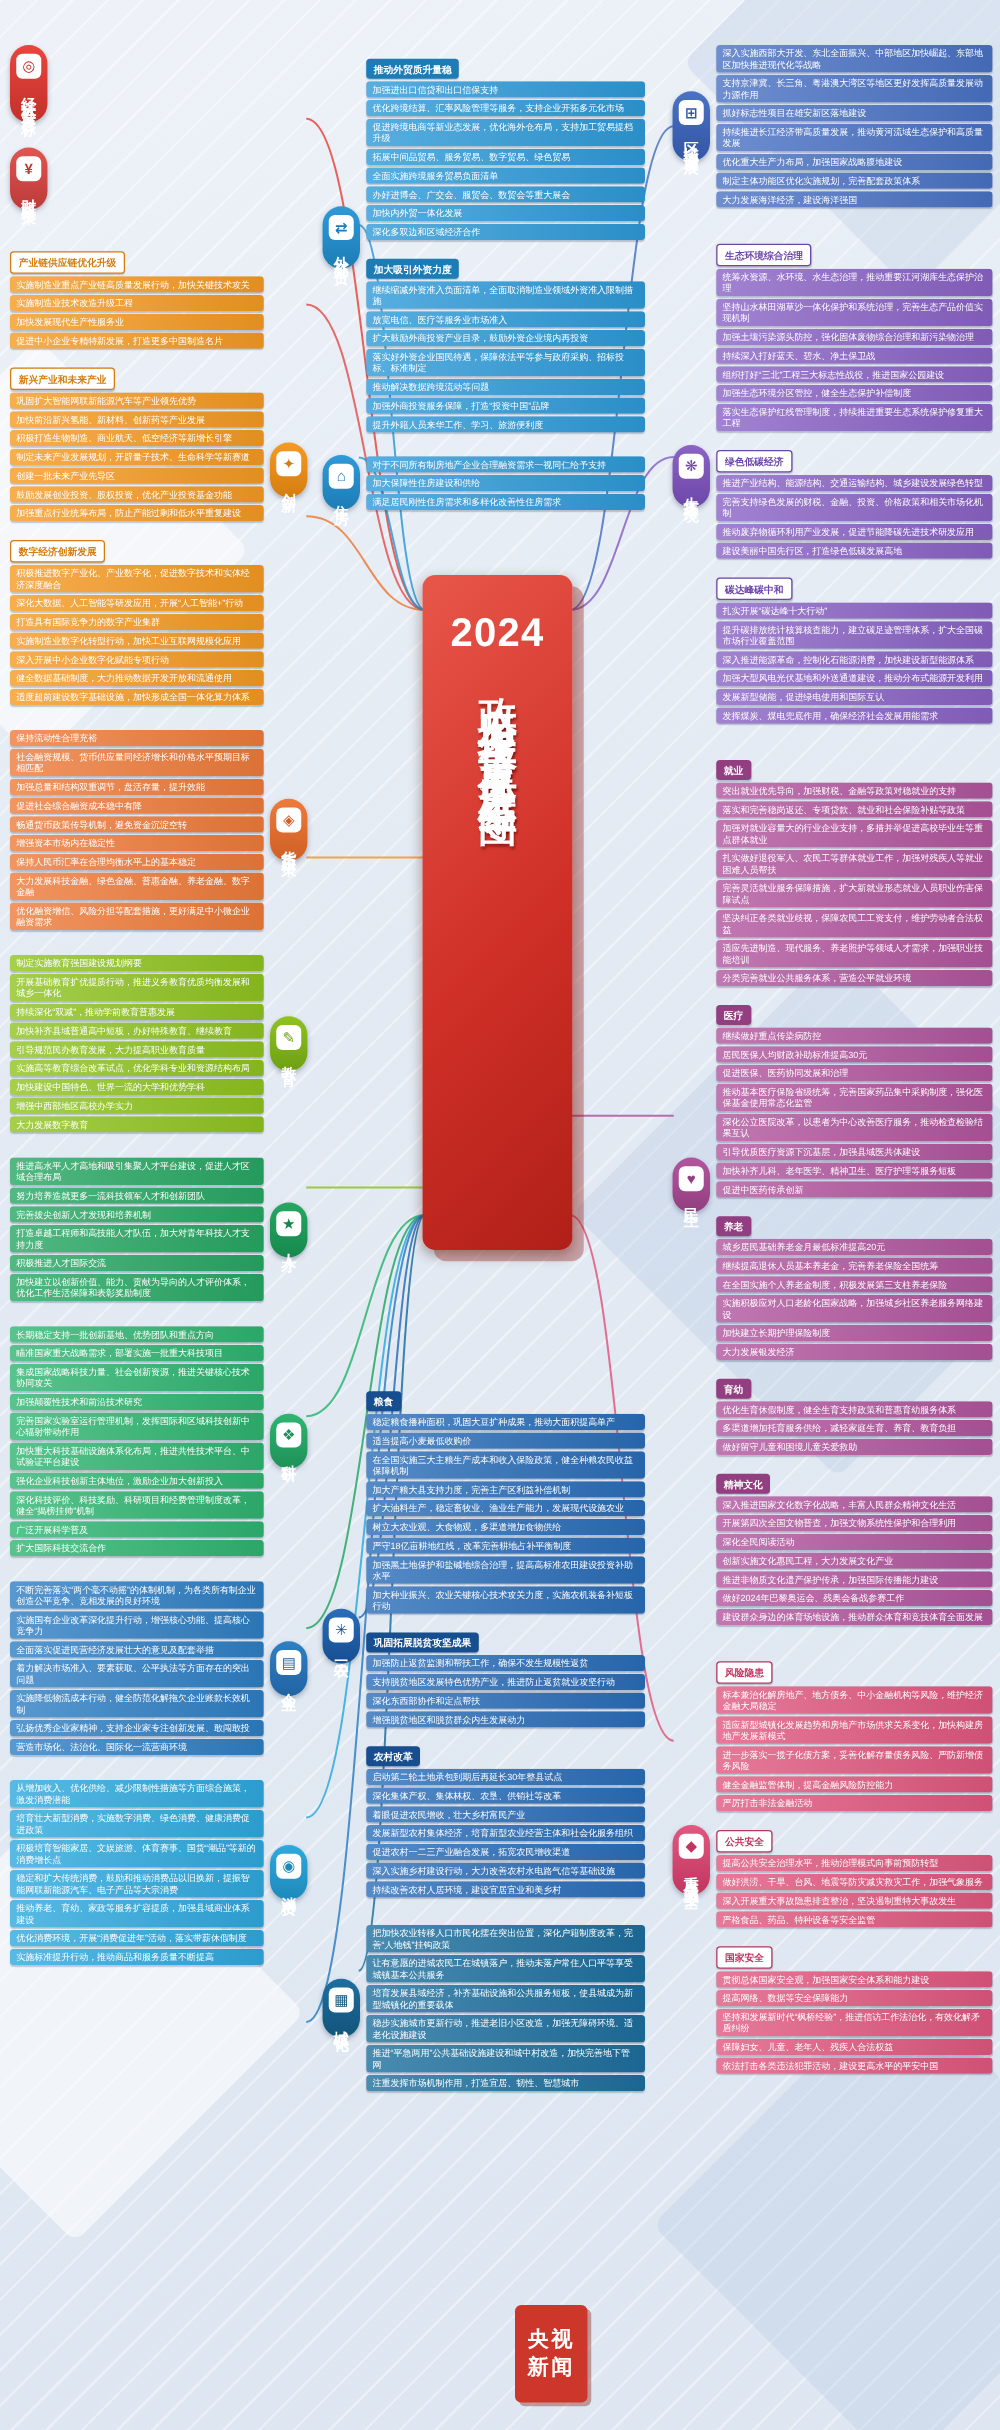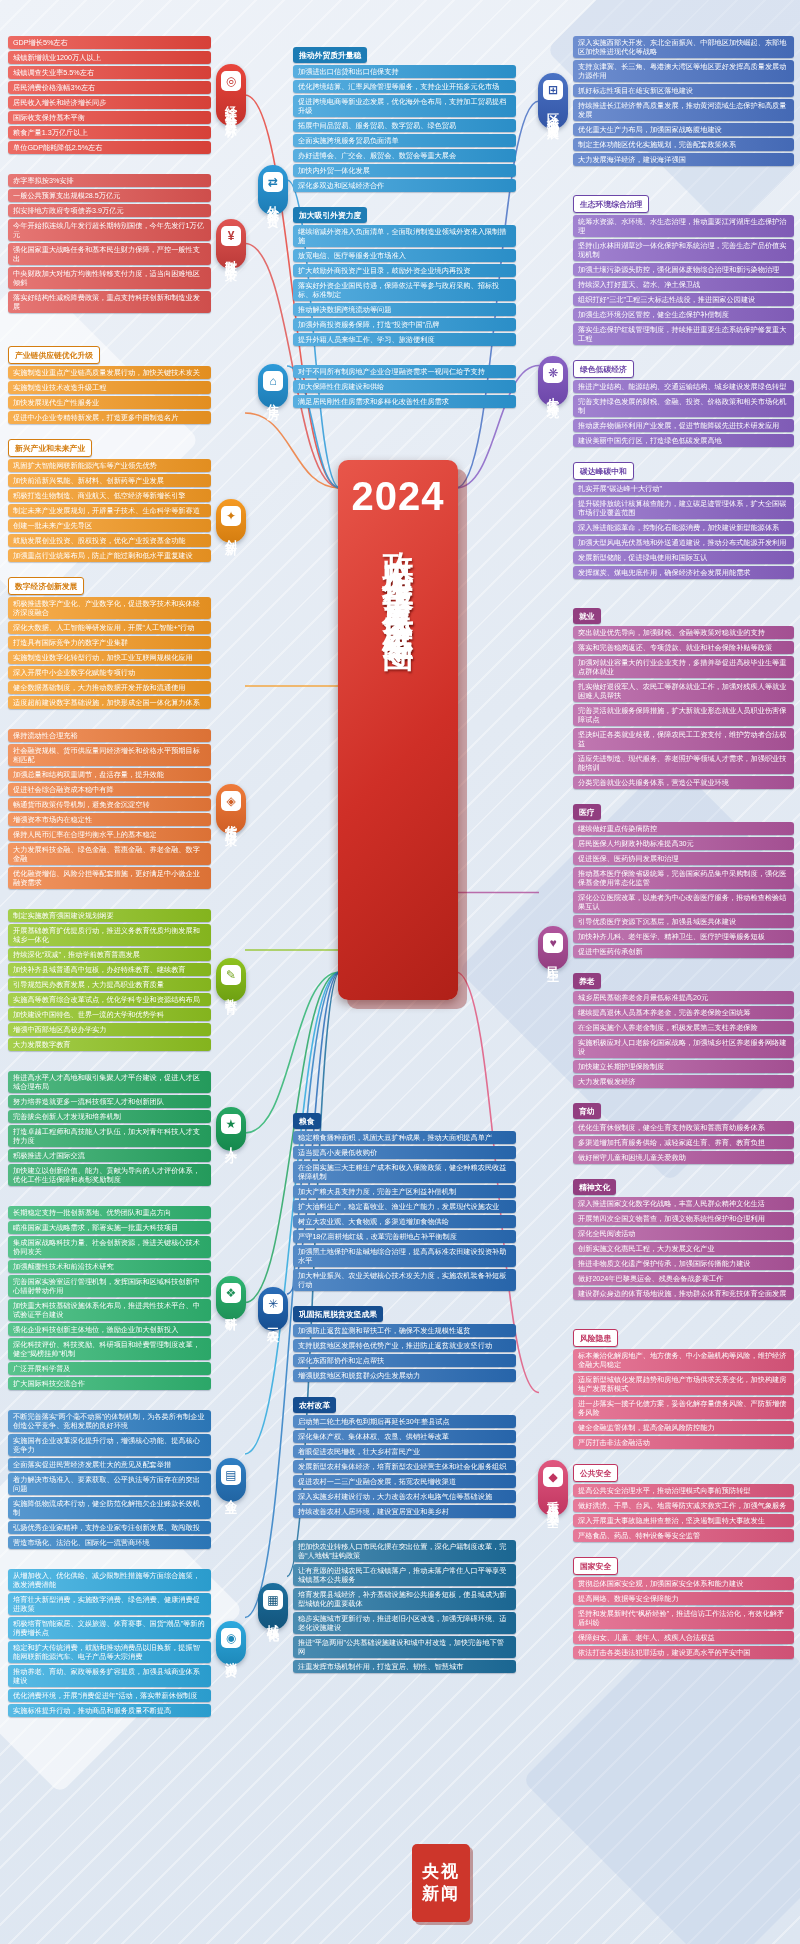--- a/index.html
+++ b/index.html
@@ -33,21 +33,21 @@
         box-shadow:0 1px 1px rgba(30,50,80,.25);}
   .ghead{font-size:7.8px;font-weight:bold;padding:2.5px 6px;border-radius:3px;margin-top:13px;
         box-shadow:0 1px 1px rgba(30,50,80,.25);align-self:flex-start;}
   .ghead.dark{background:var(--cd);color:#fff;}
   .ghead.light{background:#fff;color:var(--cd);border:1px solid var(--cd);}
 
   #banner{position:absolute;z-index:3;left:338px;top:460px;width:120px;height:540px;
         background:linear-gradient(135deg,#e8564a 0%,#cf2f27 55%,#b02018 100%);
         border-radius:10px;display:flex;flex-direction:column;align-items:center;justify-content:flex-start;
         box-shadow:9px 9px 0 rgba(148,26,20,.35),0 4px 10px rgba(60,20,15,.4);}
-  .banner-year{color:#fff;font-weight:bold;font-size:40px;margin-top:14px;letter-spacing:1px;}
+  .banner-year{color:#fff;font-weight:bold;font-size:32px;margin-top:28px;letter-spacing:1px;}
   .banner-title{writing-mode:vertical-rl;text-orientation:upright;color:#fff;font-weight:bold;
         font-size:31px;letter-spacing:7px;line-height:1;margin-top:8px;text-shadow:1px 2px 2px rgba(90,10,5,.5);}
 
   #logo{position:absolute;z-index:3;left:412px;top:1844px;width:58px;height:78px;background:#cd362b;
         border-radius:5px;display:flex;flex-direction:column;align-items:center;justify-content:center;gap:2px;
         box-shadow:3px 3px 0 rgba(140,30,22,.4);}
   #logo span{color:#fff;font-weight:bold;font-size:17px;letter-spacing:2px;line-height:1.2;font-family:Liberation Serif, serif;}
 </style>
 </head>
 <body>
@@ -74,45 +74,26 @@
       <path d="M 340 972 C 313.5 972, 313.5 1294, 287 1294" stroke="#2a6db8" stroke-width="1.6" fill="none" opacity="0.85"></path>
       <path d="M 340 972 C 313.5 972, 313.5 1576.5, 287 1576.5" stroke="#1d6f9e" stroke-width="1.6" fill="none" opacity="0.85"></path>
       <path d="M 456 488 C 497.5 488, 497.5 101, 539 101" stroke="#4a72c4" stroke-width="1.6" fill="none" opacity="0.85"></path>
       <path d="M 456 488 C 497.5 488, 497.5 365.5, 539 365.5" stroke="#8a63c5" stroke-width="1.6" fill="none" opacity="0.85"></path>
       <path d="M 456 892.5 C 497.5 892.5, 497.5 892.5, 539 892.5" stroke="#b1569e" stroke-width="1.6" fill="none" opacity="0.85"></path>
       <path d="M 456 972 C 497.5 972, 497.5 1392.5, 539 1392.5" stroke="#e0587f" stroke-width="1.6" fill="none" opacity="0.85"></path>
     </svg>
 
   <div class="col" id="col-left">
       <div class="branch" style="--c: #e8463d; --cd: #c2302a;">
-        <div class="stack">
-          <div class="item">GDP增长5%左右</div>
-          <div class="item">城镇新增就业1200万人以上</div>
-          <div class="item">城镇调查失业率5.5%左右</div>
-          <div class="item">居民消费价格涨幅3%左右</div>
-          <div class="item">居民收入增长和经济增长同步</div>
-          <div class="item">国际收支保持基本平衡</div>
-          <div class="item">粮食产量1.3万亿斤以上</div>
-          <div class="item">单位GDP能耗降低2.5%左右</div>
-        </div>
         <div class="blabel">
           <div class="bicon">◎</div>
           <div class="btext">经济社会发展目标</div>
         </div>
       </div>
       <div class="branch" style="--c: #e05552; --cd: #bb3a38;">
-        <div class="stack">
-          <div class="item">赤字率拟按3%安排</div>
-          <div class="item">一般公共预算支出规模28.5万亿元</div>
-          <div class="item">拟安排地方政府专项债券3.9万亿元</div>
-          <div class="item">今年开始拟连续几年发行超长期特别国债，今年先发行1万亿元</div>
-          <div class="item">强化国家重大战略任务和基本民生财力保障，严控一般性支出</div>
-          <div class="item">中央财政加大对地方均衡性转移支付力度，适当向困难地区倾斜</div>
-          <div class="item">落实好结构性减税降费政策，重点支持科技创新和制造业发展</div>
-        </div>
         <div class="blabel">
           <div class="bicon">¥</div>
           <div class="btext">财政政策</div>
         </div>
       </div>
       <div class="branch" style="--c: #f59a23; --cd: #d47d10;">
         <div class="stack">
           <div class="ghead light">产业链供应链优化升级</div>
           <div class="item">实施制造业重点产业链高质量发展行动，加快关键技术攻关</div>
           <div class="item">实施制造业技术改造升级工程</div>

